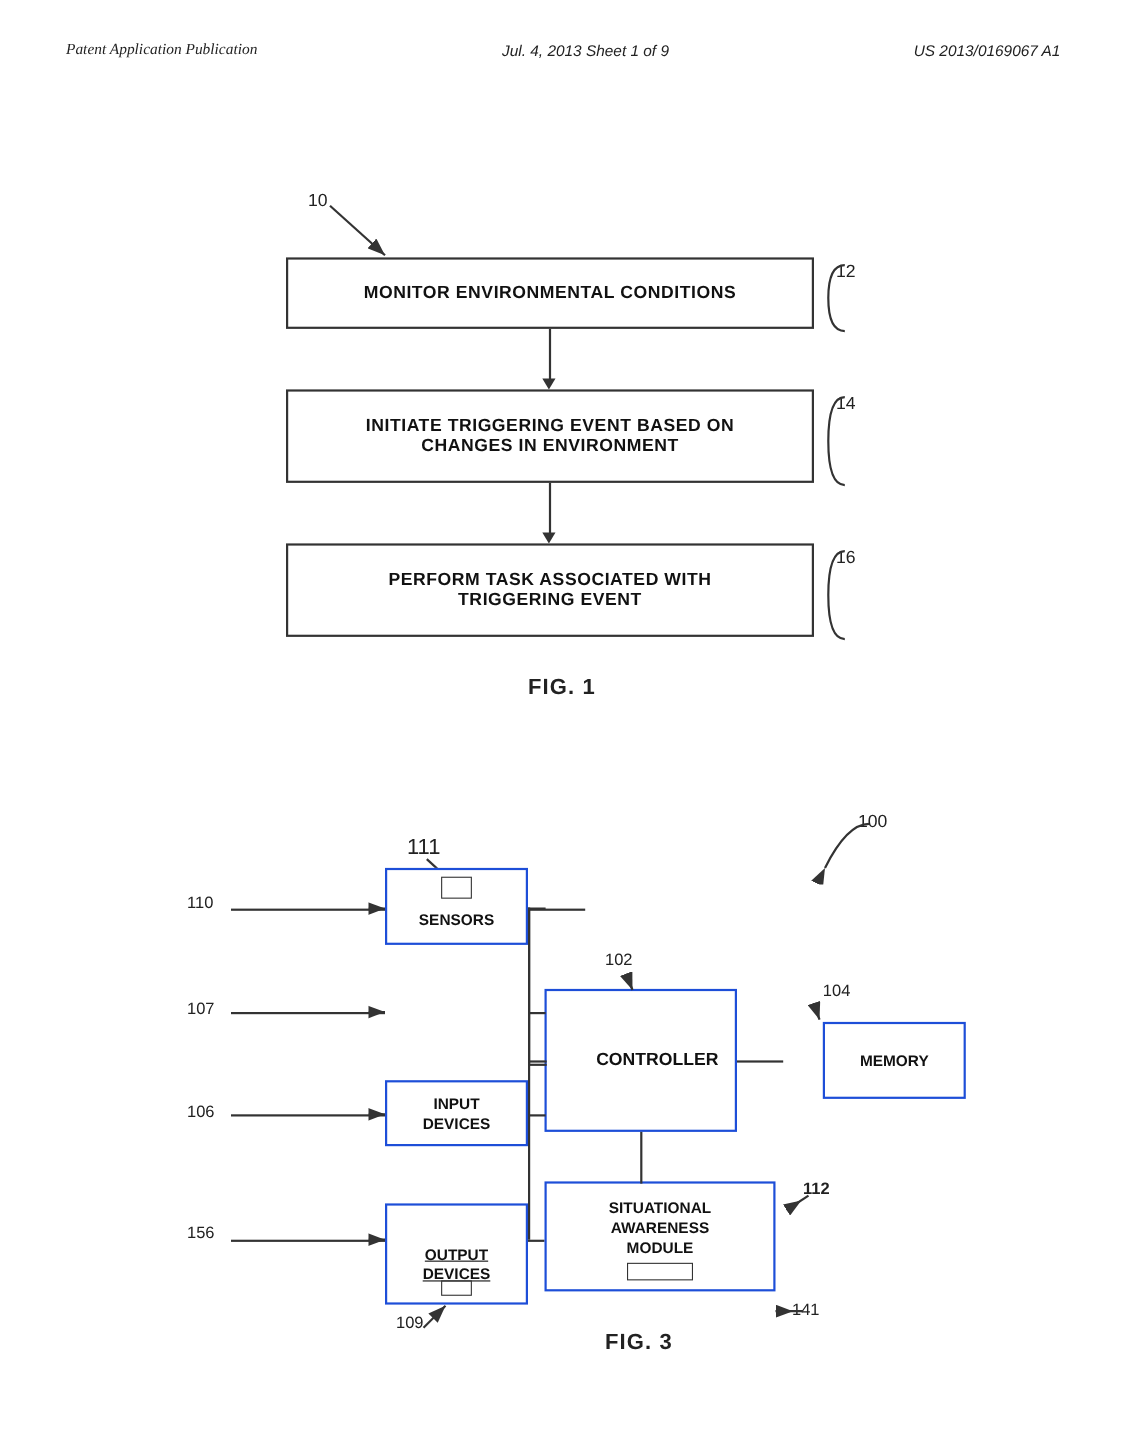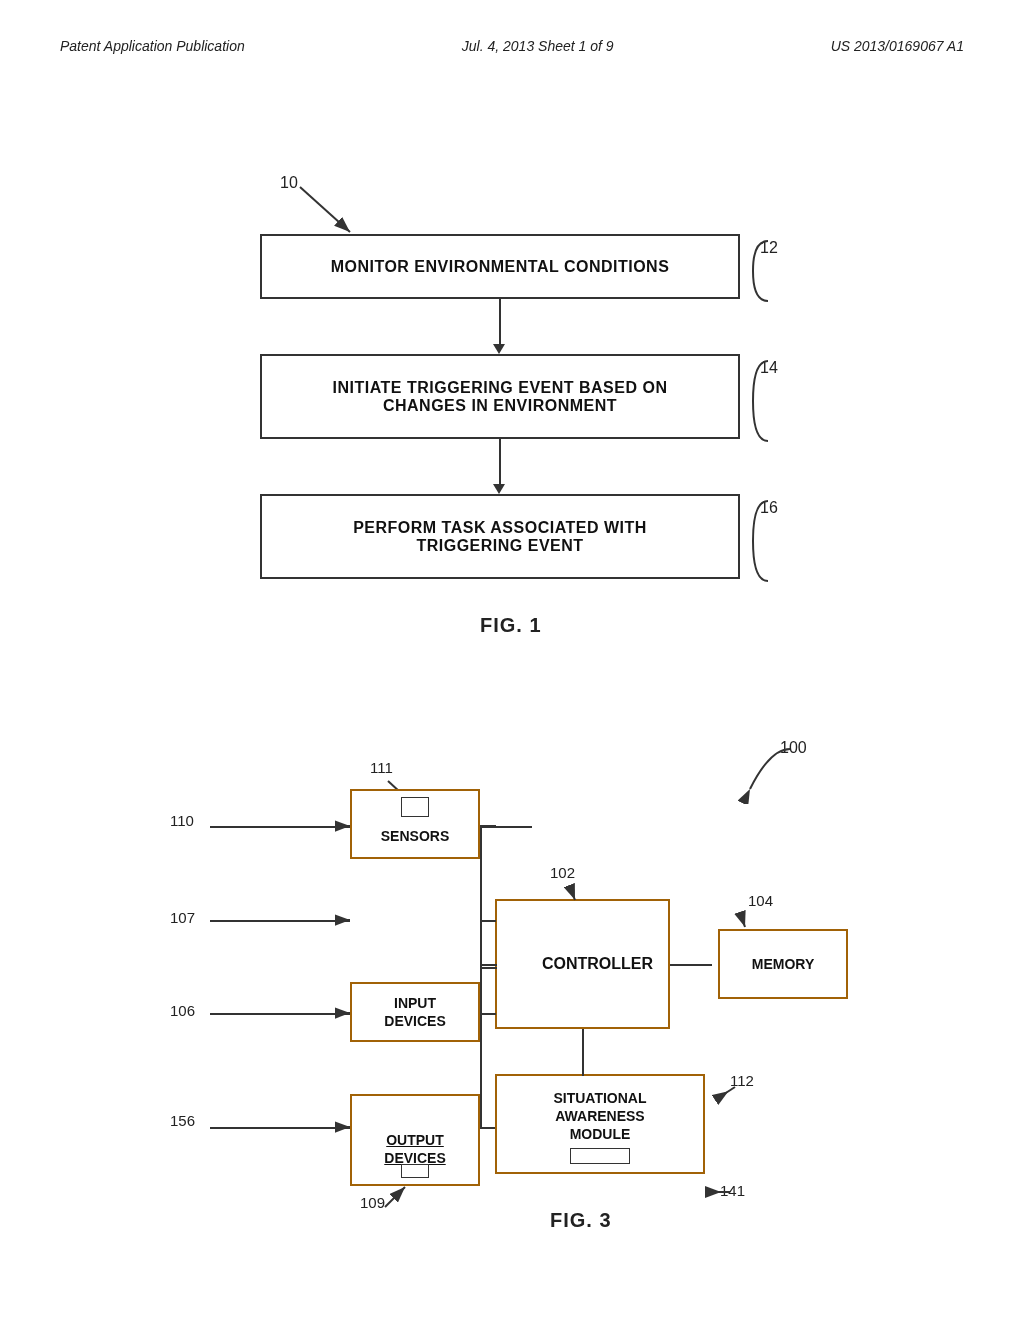--- a/index.html
+++ b/index.html
@@ -22,21 +22,21 @@
 
     
     .header {
       display: flex;
       justify-content: space-between;
       align-items: center;
       padding: 18px 0 30px 0;
       font-size: 14px;
       color: #222;
     }
-    .header-left { font-style: italic; }
+    .header-left { font-style: italic; font-family: Liberation Serif, serif; }
     .header-center { font-style: italic; }
     .header-right { font-style: italic; }
 
     .fig1-area {
       position: relative;
       width: 100%;
       height: 640px;
     }
 
     
@@ -95,21 +95,21 @@
     .fig3-area {
       position: relative;
       width: 100%;
       height: 600px;
       margin-top: 10px;
     }
 
     
     .comp-box {
       position: absolute;
-      border: 2px solid #a16207;
+      border: 2px solid #1d4ed8;
       background: #fff;
       display: flex;
       align-items: center;
       justify-content: center;
       text-align: center;
       font-size: 14px;
       font-weight: bold;
       color: #111;
       padding: 8px 12px;
       line-height: 1.3;
@@ -205,21 +205,21 @@
     <div class="label-num" style="left:720px; top:5px; font-size:16px;">100</div>
     <svg style="position:absolute; left:660px; top:10px; width:80px; height:60px;">
       <defs>
         <marker id="arrowhead100" markerWidth="8" markerHeight="6" refX="0" refY="3" orient="auto">
           <polygon points="8 0, 0 3, 8 6" fill="#333"></polygon>
         </marker>
       </defs>
       <path d="M 70 5 Q 50 5 30 45" stroke="#333" stroke-width="2" fill="none" marker-end="url(#arrowhead100)"></path>
     </svg>
 
-    <div class="label-num" style="left:310px; top:25px; font-size:15px;">111</div>
+    <div class="label-num" style="left:310px; top:25px; font-size:20px;">111</div>
     <svg style="position:absolute; left:318px; top:42px; width:50px; height:35px;">
       <defs>
         <marker id="arrowhead111" markerWidth="8" markerHeight="6" refX="8" refY="3" orient="auto">
           <polygon points="0 0, 8 3, 0 6" fill="#333"></polygon>
         </marker>
       </defs>
       <line x1="10" y1="5" x2="35" y2="28" stroke="#333" stroke-width="2" marker-end="url(#arrowhead111)"></line>
     </svg>
 
     <div class="comp-box" style="left:290px; top:55px; width:130px; height:70px; position:absolute;">
@@ -325,21 +325,21 @@
     <div class="hline" style="left:420px; top:186px; width:16px;"></div>
 
     <div class="hline" style="left:420px; top:279px; width:16px;"></div>
 
     <div class="hline" style="left:420px; top:393px; width:16px;"></div>
 
     <div class="vline" style="left:420px; top:91px; height:302px;"></div>
 
     <div class="hline" style="left:420px; top:230px; width:17px;"></div>
 
-    <div class="comp-box" style="left:658px; top:195px; width:130px; height:70px;">
+    <div class="comp-box" style="left:688px; top:195px; width:130px; height:70px;">
       <span>MEMORY</span>
     </div>
 
     <div class="label-num" style="left:660px; top:158px; font-size:15px;margin-left:28px;">104</div>
     <svg style="position:absolute; left:670px; top:173px; width:30px; height:25px;">
       <defs>
         <marker id="arrowhead104" markerWidth="8" markerHeight="6" refX="8" refY="3" orient="auto">
           <polygon points="0 0, 8 3, 0 6" fill="#333"></polygon>
         </marker>
       </defs>
@@ -351,21 +351,21 @@
     <div class="comp-box" style="left:435px; top:340px; width:210px; height:100px;">
       <div style="margin-bottom:16px;">
         <div>SITUATIONAL</div>
         <div>AWARENESS</div>
         <div>MODULE</div>
       </div>
 
       <div style="position:absolute; bottom:8px; left:50%; transform:translateX(-50%); width:60px; height:16px; border:1.5px solid #333;"></div>
     </div>
 
-    <div class="label-num" style="left:670px; top:338px; font-size:15px;">112</div>
+    <div class="label-num" style="left:670px; top:338px; font-size:15px;font-weight:bold;">112</div>
     <svg style="position:absolute; left:650px; top:348px; width:30px; height:25px;">
       <defs>
         <marker id="arrowhead112" markerWidth="8" markerHeight="6" refX="8" refY="3" orient="auto">
           <polygon points="8 0, 0 3, 8 6" fill="#333"></polygon>
         </marker>
       </defs>
       <line x1="25" y1="5" x2="5" y2="18" stroke="#333" stroke-width="2" marker-end="url(#arrowhead112)"></line>
     </svg>
 
     <div class="label-num" style="left:660px; top:448px; font-size:15px;">141</div>

